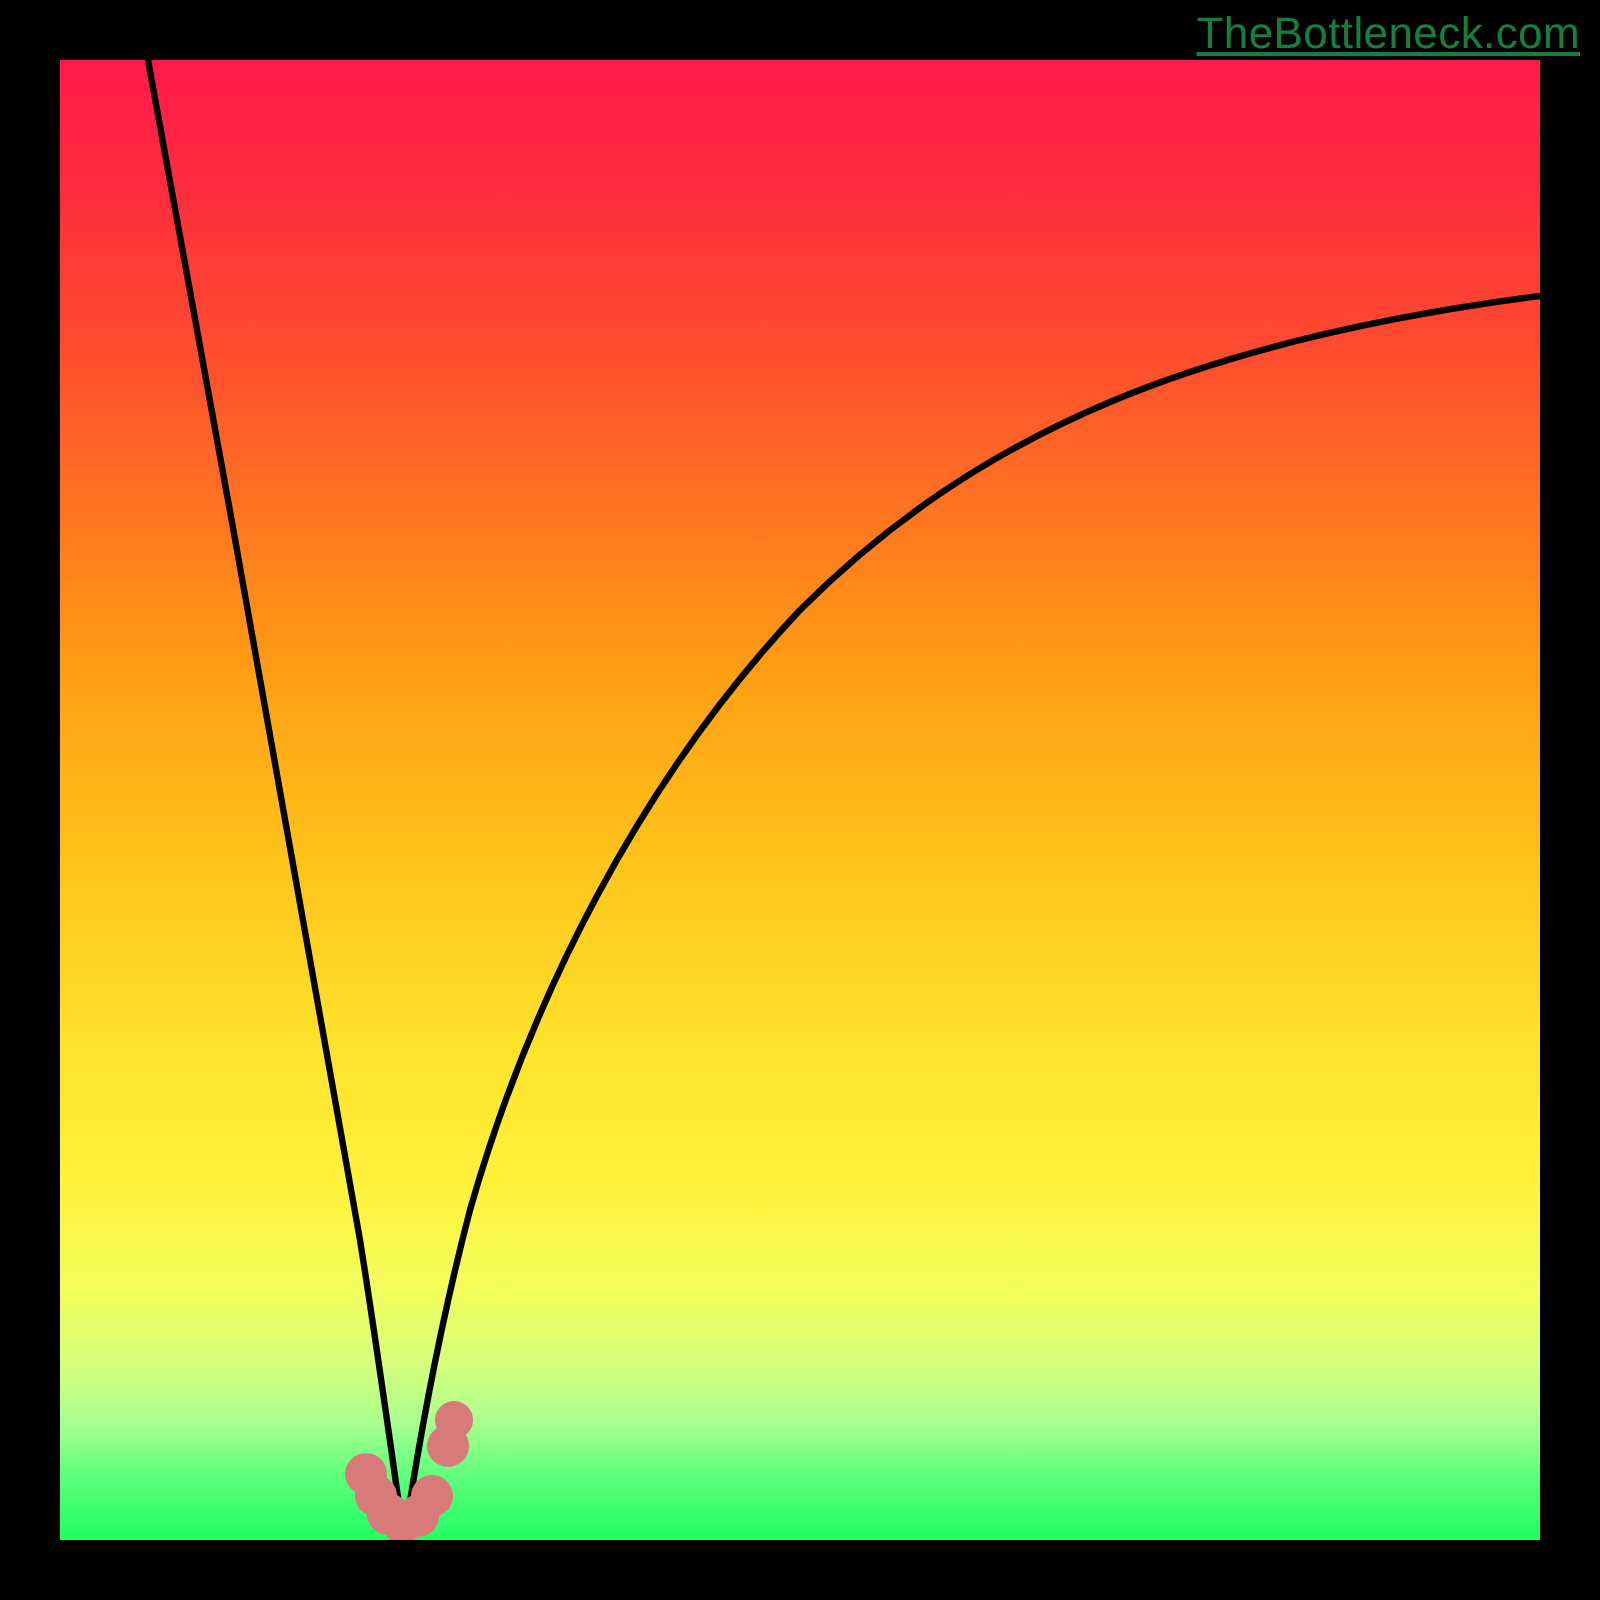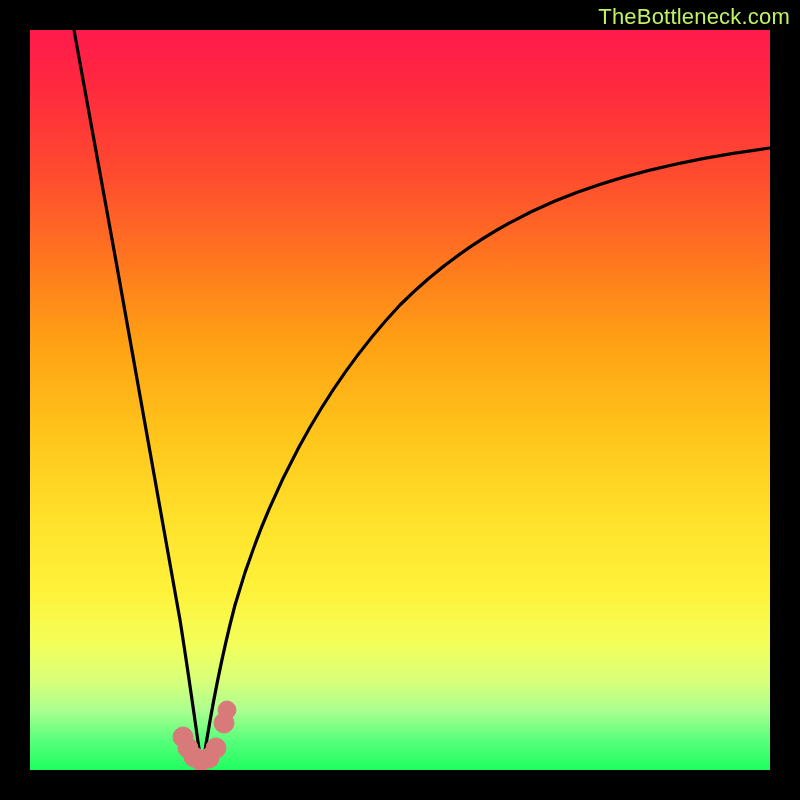--- a/index.html
+++ b/index.html
@@ -39,24 +39,25 @@
       #d7ff7a 88%,
       #aaff8f 92%,
       #58ff7b 96%,
       #1fff60 100%
     );
   }
   .watermark {
     position: absolute;
     top: 4px;
     right: 10px;
-    color: #bef264;
+    color: #15803d;
     font-size: 22px;
     letter-spacing: 0.2px;
     user-select: none;
+    text-decoration: underline;
   }
   svg.curves {
     position: absolute;
     left: 0;
     top: 0;
     width: 740px;
     height: 740px;
   }
 </style>
 </head>

